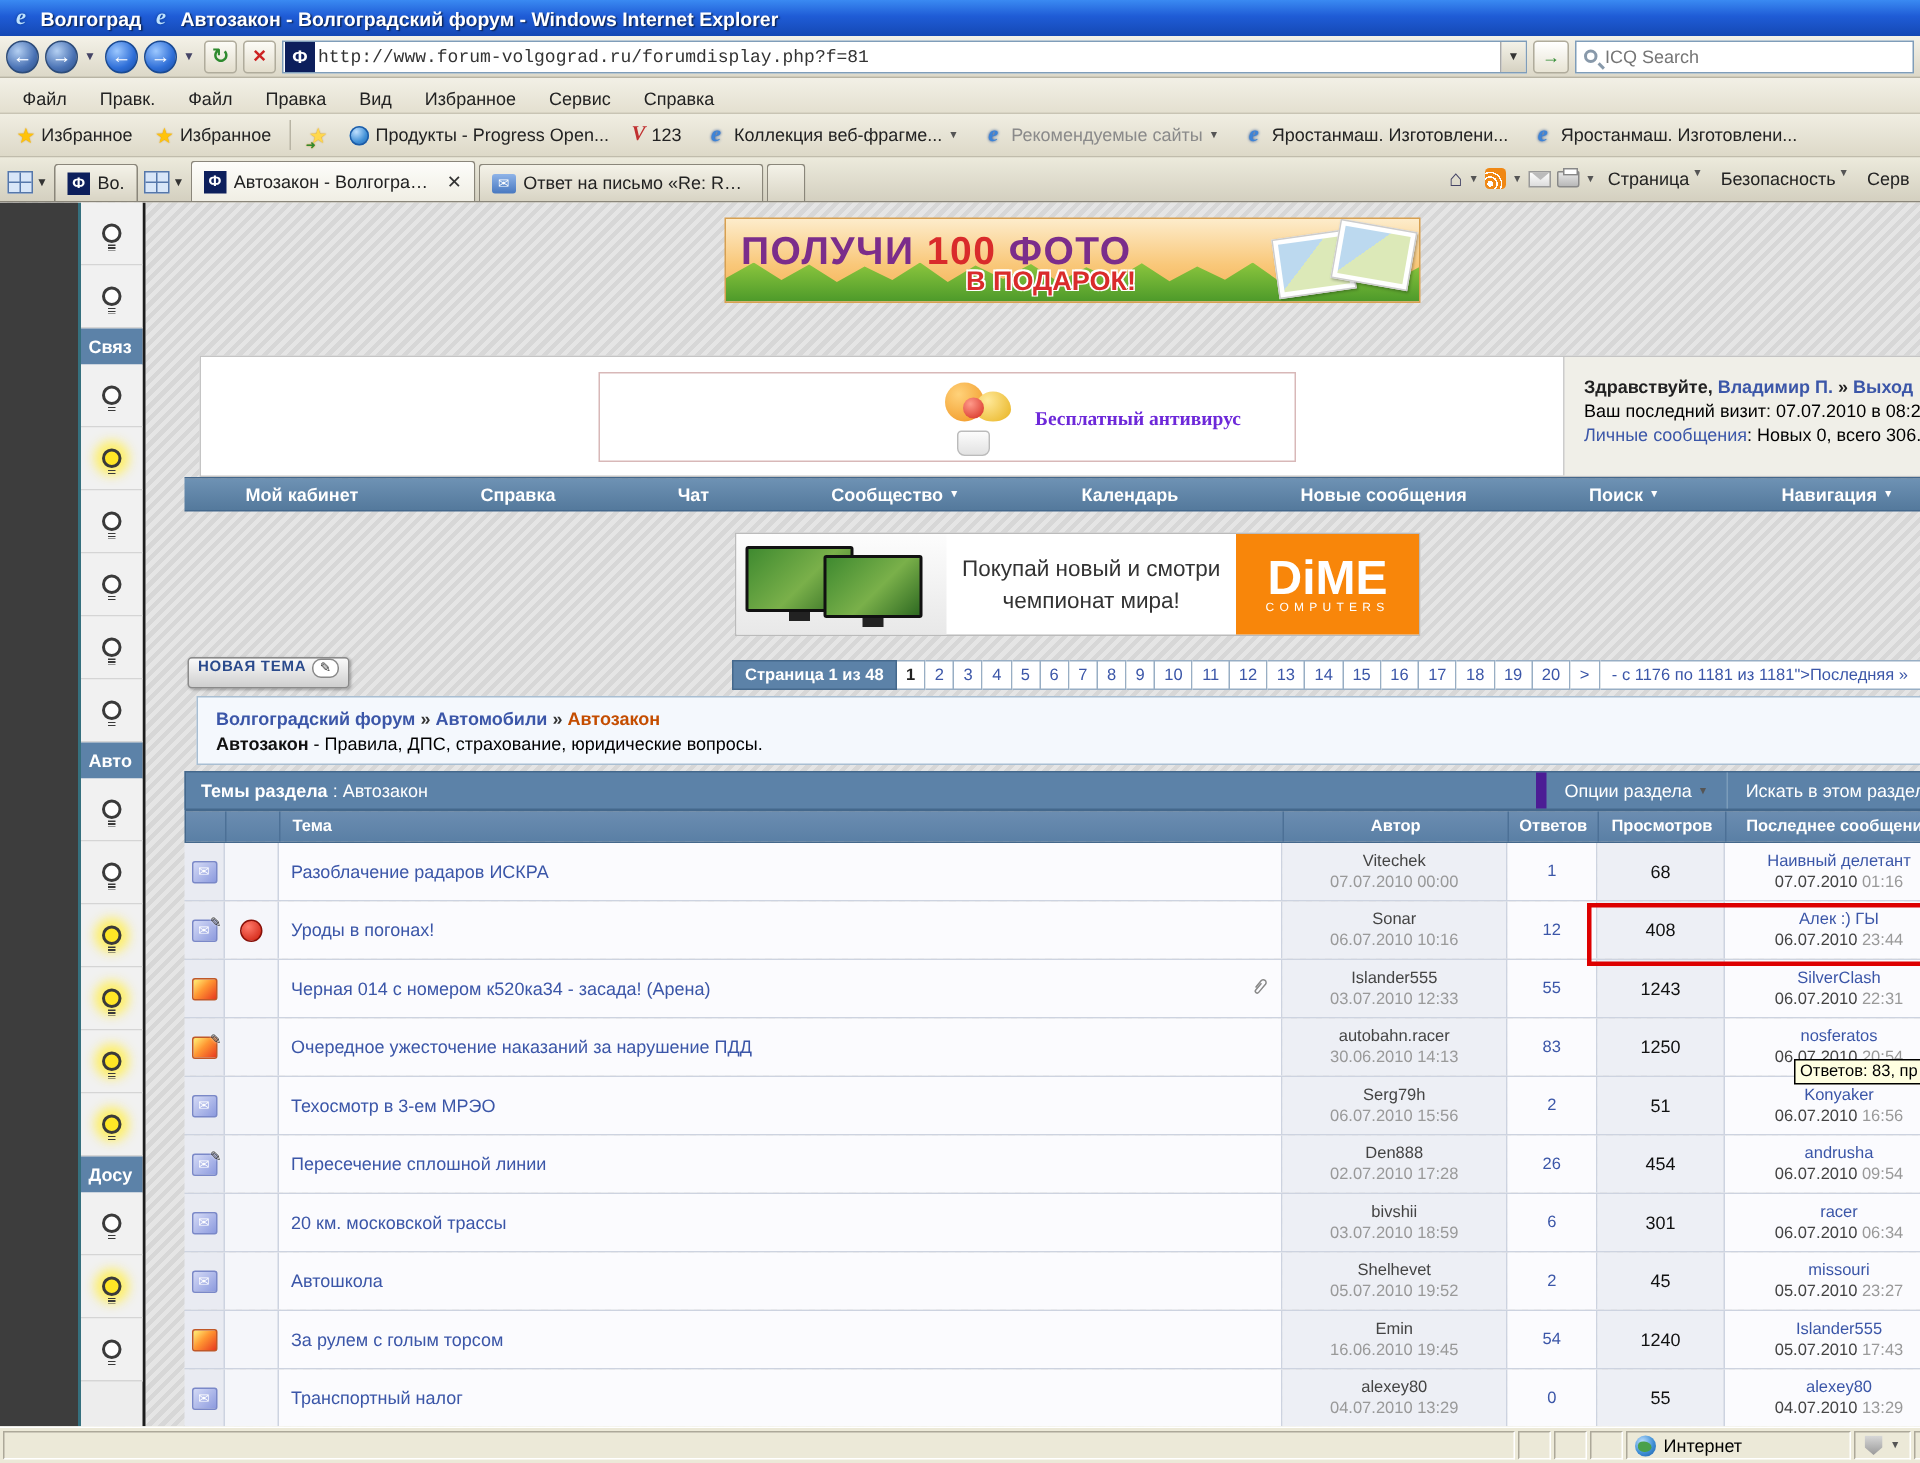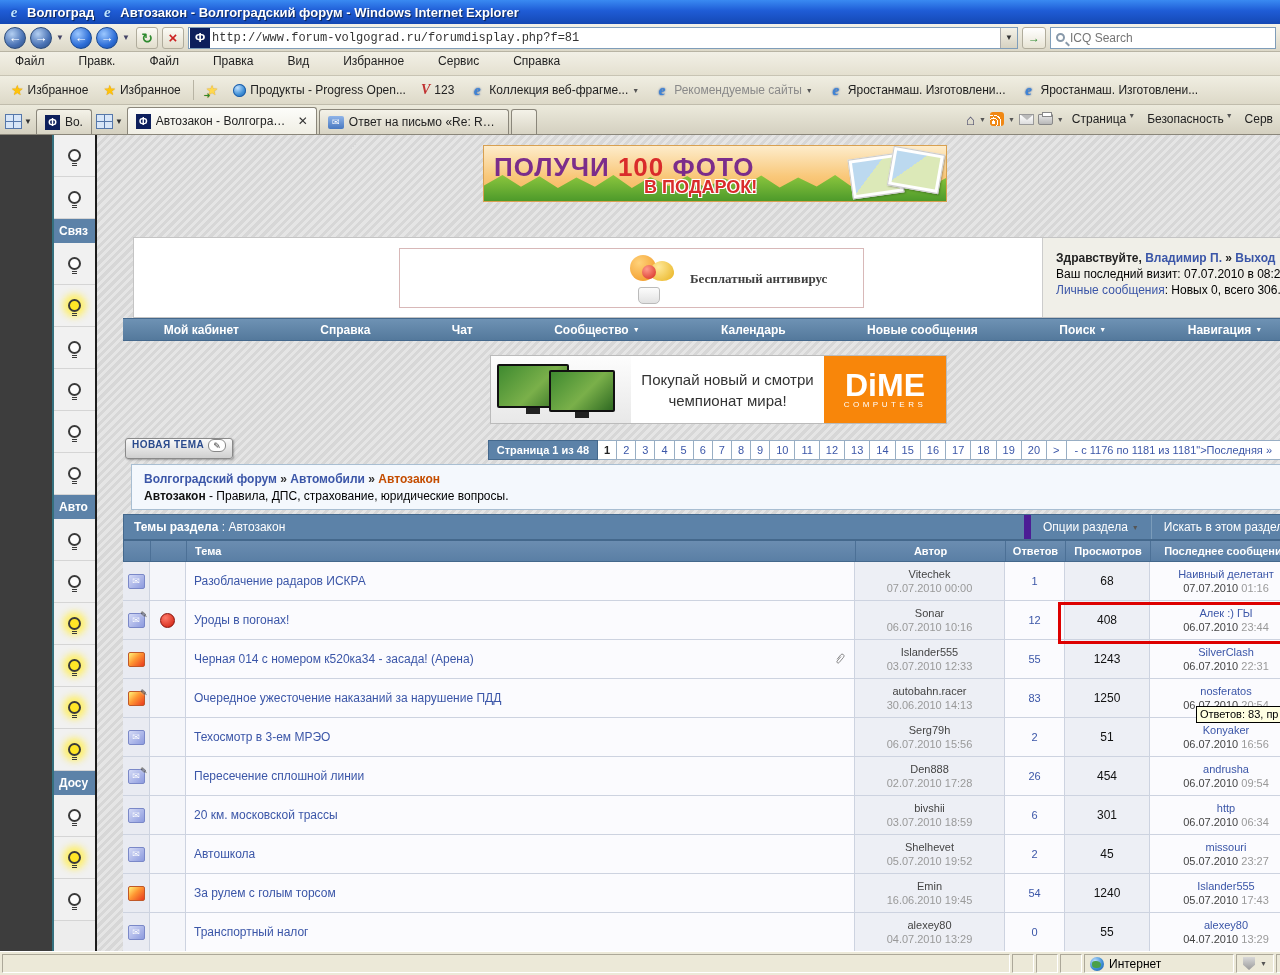--- a/index.html
+++ b/index.html
@@ -34,21 +34,21 @@
   .addr-dd { width:17px; height:20px; background:linear-gradient(180deg,#f4f2e8,#d6d2c2); border-left:1px solid #aaa;
     font-size:8px; display:inline-flex; align-items:center; justify-content:center; color:#333; }
   .gobtn { width:24px; height:22px; border:1px solid #b0ac9c; border-radius:3px; background:linear-gradient(180deg,#fff,#e8e4d4);
     color:#2e8a2e; font-weight:bold; display:inline-flex; align-items:center; justify-content:center; }
   .searchbox { flex:1; height:22px; background:#fff; border:1px solid #7f9db9; display:flex; align-items:center; gap:5px; padding:0 5px; }
   .mag { width:9px; height:9px; border:2px solid #8899aa; border-radius:50%; position:relative; flex:0 0 auto; }
   .mag::after { content:""; position:absolute; width:5px; height:2px; background:#8899aa; transform:rotate(45deg); left:7px; top:8px; }
   .searchbox input { border:none; outline:none; flex:1; font-size:12px; color:#888; font-family:inherit; }
 
   .menubar { position:absolute; left:0; top:52px; width:1280px; height:24px;
-    background:linear-gradient(180deg,#f2f0e6,#e4e0d0); display:flex; align-items:flex-start; gap:16px; padding:0 6px;
+    background:linear-gradient(180deg,#f2f0e6,#e4e0d0); display:flex; align-items:flex-end; gap:4px; padding:0 6px;
     border-bottom:1px solid #c8c4b4; }
   .menu-item { padding:2px 9px; color:#222; font-size:12px; }
 
   .favbar { position:absolute; left:0; top:76px; width:1280px; height:29px;
     background:linear-gradient(180deg,#f0eee2,#ddd9c8); display:flex; align-items:center; gap:3px; padding:0 5px;
     border-bottom:1px solid #c0bcac; white-space:nowrap; overflow:hidden; }
   .fav-item { display:inline-flex; align-items:center; gap:4px; padding:2px 6px; font-size:12px; color:#222; }
   .fav-item.muted { color:#8a8a8a; }
   .star { color:#ffc30b; text-shadow:0 0 1px #c88400; font-size:14px; }
   .star.add { color:#ffd84d; position:relative; }
@@ -123,21 +123,21 @@
   .logo-ring { position:absolute; left:42px; top:0; width:64px; height:64px; border-radius:50%;
     border:7px solid; border-color:#e8821e #e8821e #2a6cb5 #2a6cb5; transform:rotate(-30deg); }
   .logo-box { position:absolute; left:8px; top:22px; width:146px; height:30px; background:#fff; border:1px solid #9aa8b8;
     border-radius:4px; text-align:center; color:#3a7ab0; font-weight:bold; font-size:13px; line-height:14px; }
   .hdr-ad { position:absolute; left:265px; top:10px; width:465px; height:60px; background:#fff; border:1px solid #d8b8b8; }
   .fruit { position:absolute; border-radius:50%; }
   .f-o { left:230px; top:6px; width:26px; height:26px; background:radial-gradient(circle at 35% 30%,#ffd27a,#f0931e); }
   .f-y { left:250px; top:12px; width:24px; height:20px; background:radial-gradient(circle at 35% 30%,#ffe99a,#e8b21e); border-radius:50% 50% 50% 50%/60% 60% 40% 40%; }
   .f-r { left:242px; top:16px; width:14px; height:14px; background:radial-gradient(circle at 35% 30%,#ff9a8a,#d42a1e); }
   .cup { position:absolute; left:238px; top:38px; width:22px; height:17px; background:linear-gradient(180deg,#fcfcfc,#e2e2e2); border:1px solid #bbb; border-radius:3px 3px 5px 5px; }
-  .hdr-ad-text { position:absolute; left:290px; top:22px; font-family:"Liberation Serif",serif; font-weight:bold; font-size:13px; color:#404040; }
+  .hdr-ad-text { position:absolute; left:290px; top:22px; font-family:"Liberation Serif",serif; font-weight:bold; font-size:13px; color:#6d28d9; }
   .greet { position:absolute; left:908px; top:0; right:0; bottom:0; background:#f0efe8; border-left:1px solid #ccc;
     padding:12px 0 0 13px; font-size:12px; line-height:16px; white-space:nowrap; overflow:hidden; }
   .greet .b { font-weight:bold; color:#222; }
   .greet a, .blue { color:#3b56a8; text-decoration:none; }
   .greet .bb { font-weight:bold; }
 
   .pnav { position:absolute; left:0; top:183px; width:1180px; height:23px; background:linear-gradient(180deg,#6e92b4,#54799c);
     display:flex; align-items:center; justify-content:space-around; color:#fff; font-weight:bold; font-size:12px;
     border-top:1px solid #44688c; border-bottom:1px solid #44688c; }
   .pnav-item { display:inline-flex; align-items:center; gap:4px; }
@@ -717,21 +717,21 @@
             <div class="a-name">bivshii</div>
             <div class="a-date">03.07.2010 18:59</div>
           </div>
           <div class="c-replies">
             <span class="r-cnt">6</span>
           </div>
           <div class="c-views">
             <span>301</span>
           </div>
           <div class="c-last">
-            <div class="l-user">http</div>
+            <div class="l-user">racer</div>
             <div><span class="l-date">06.07.2010 </span><span class="l-time">06:34</span></div>
           </div>
         </div>
         <div class="trow" style="top: 700px;">
           <div class="c-i1">
             <span class="ticon env">✉</span>
           </div>
           <div class="c-i2"></div>
           <div class="c-title">
             <span class="t-link">Автошкола</span>

